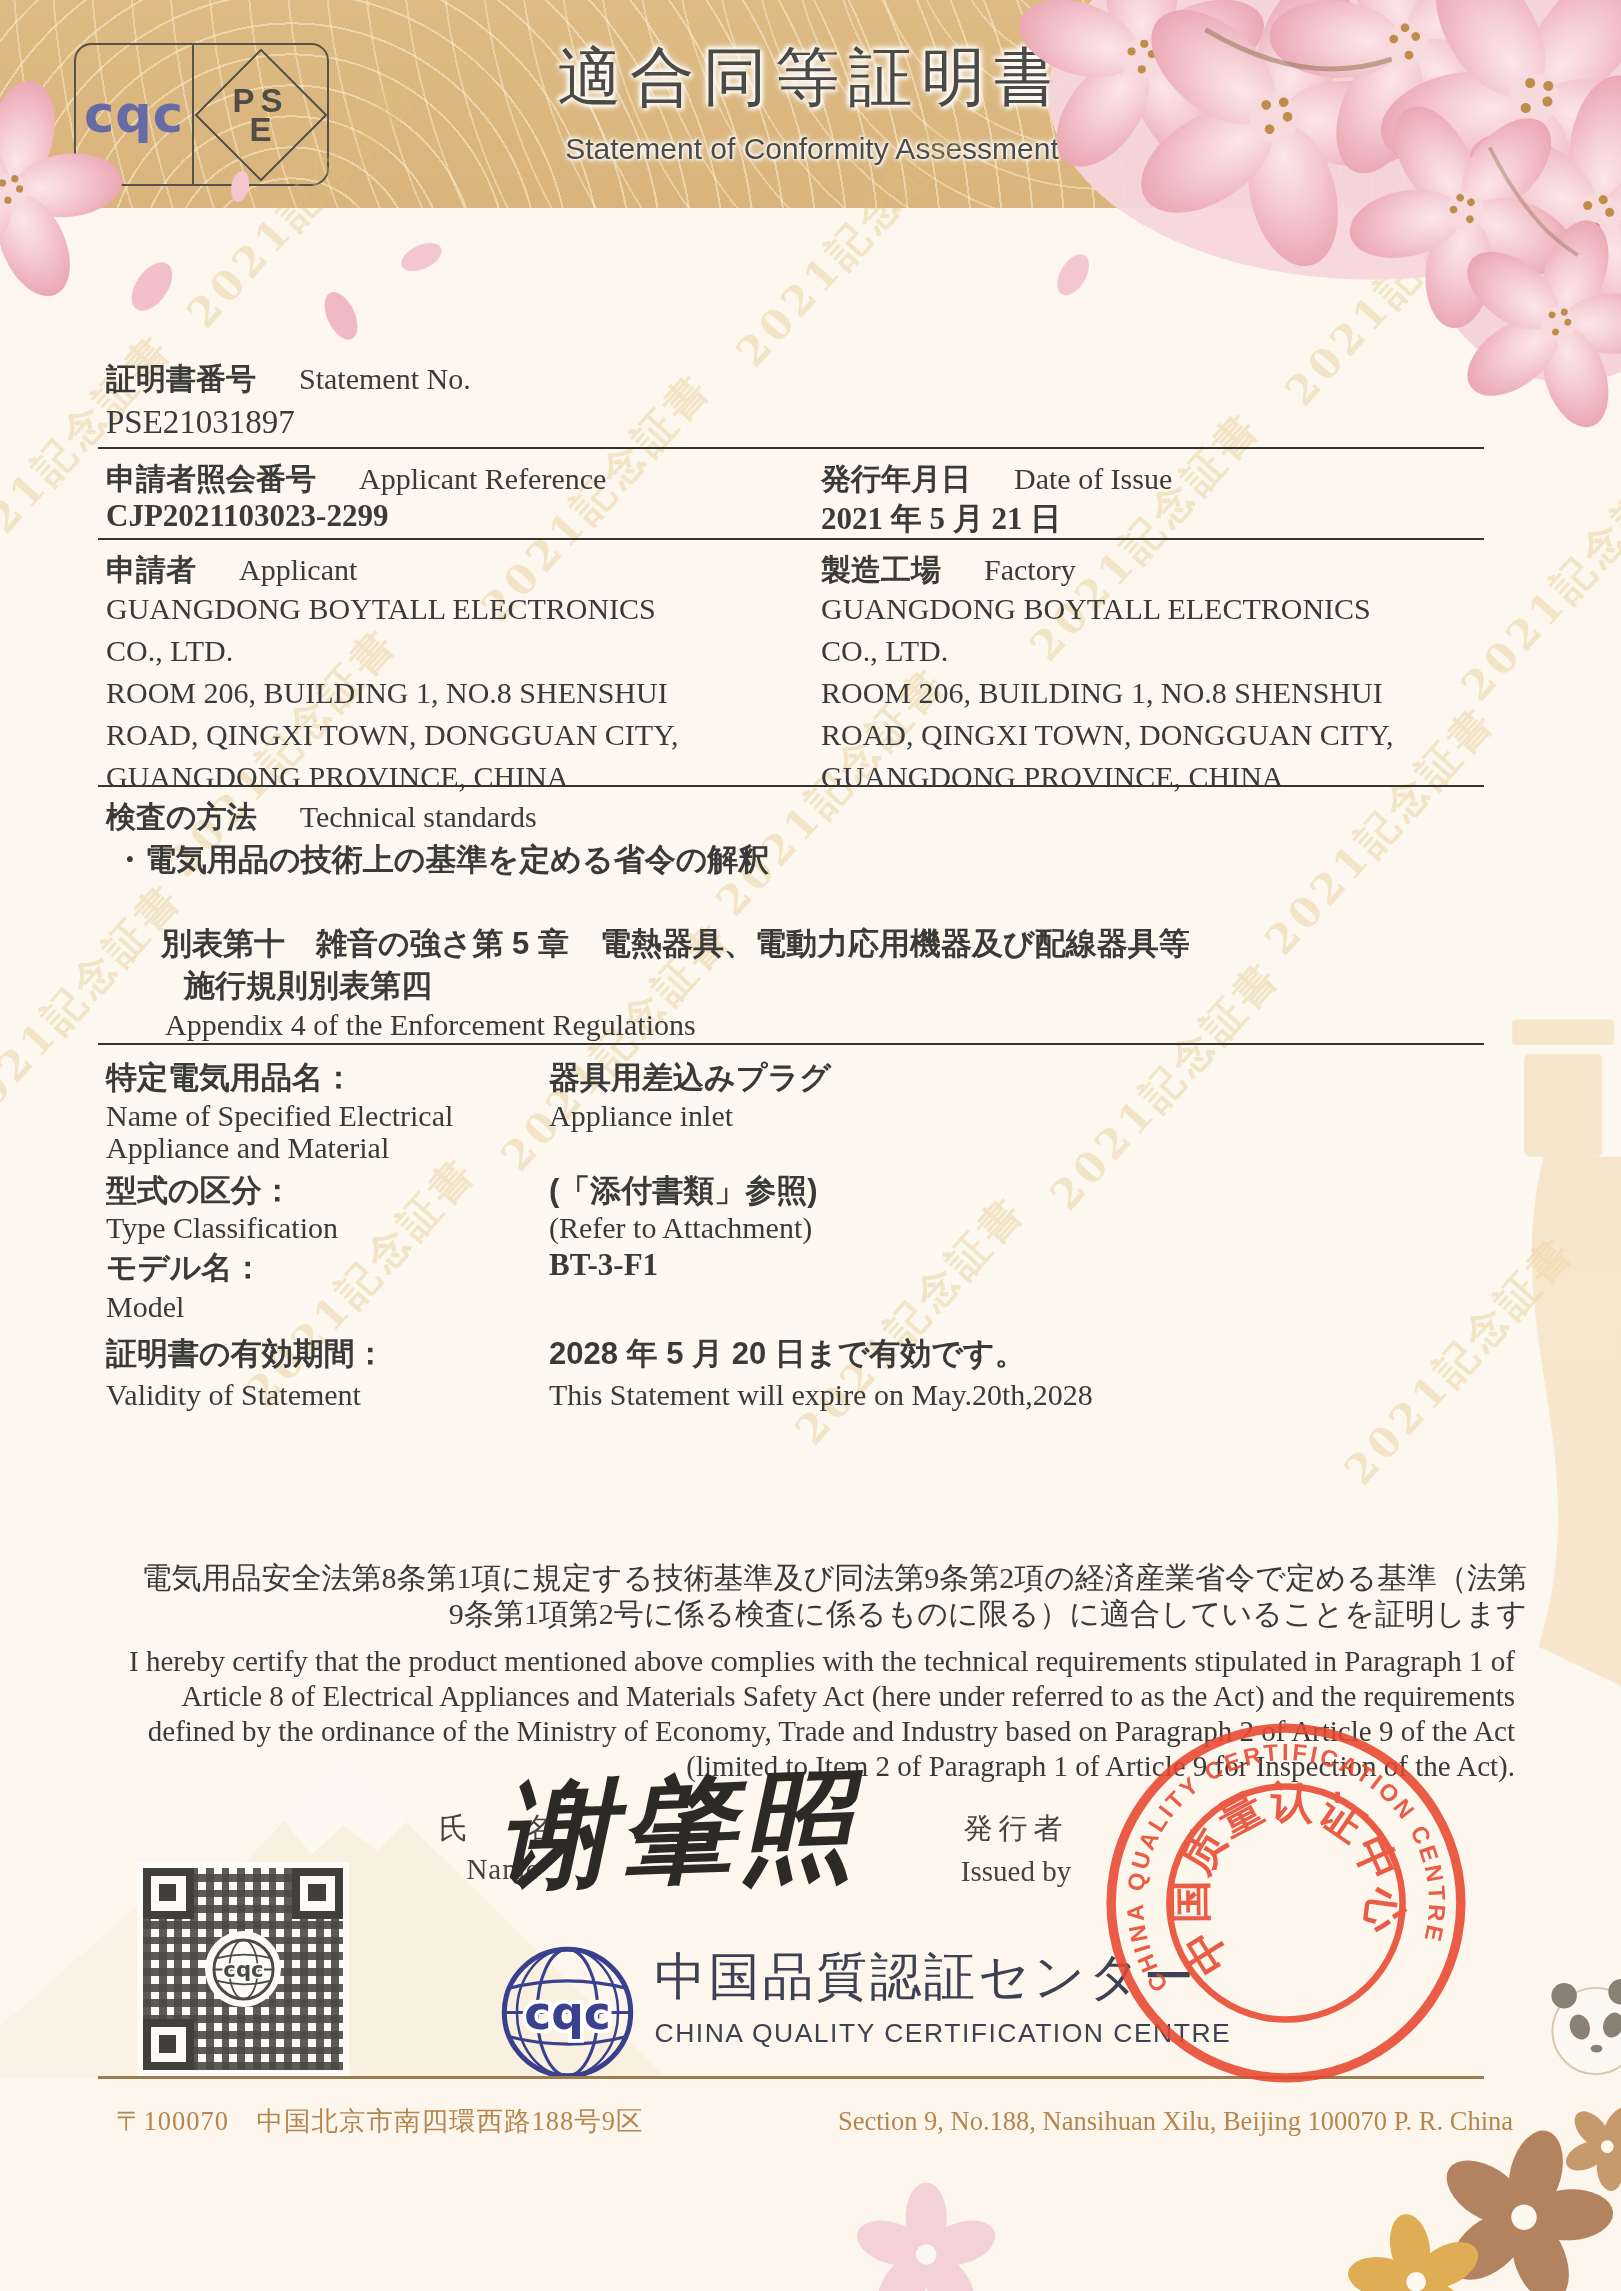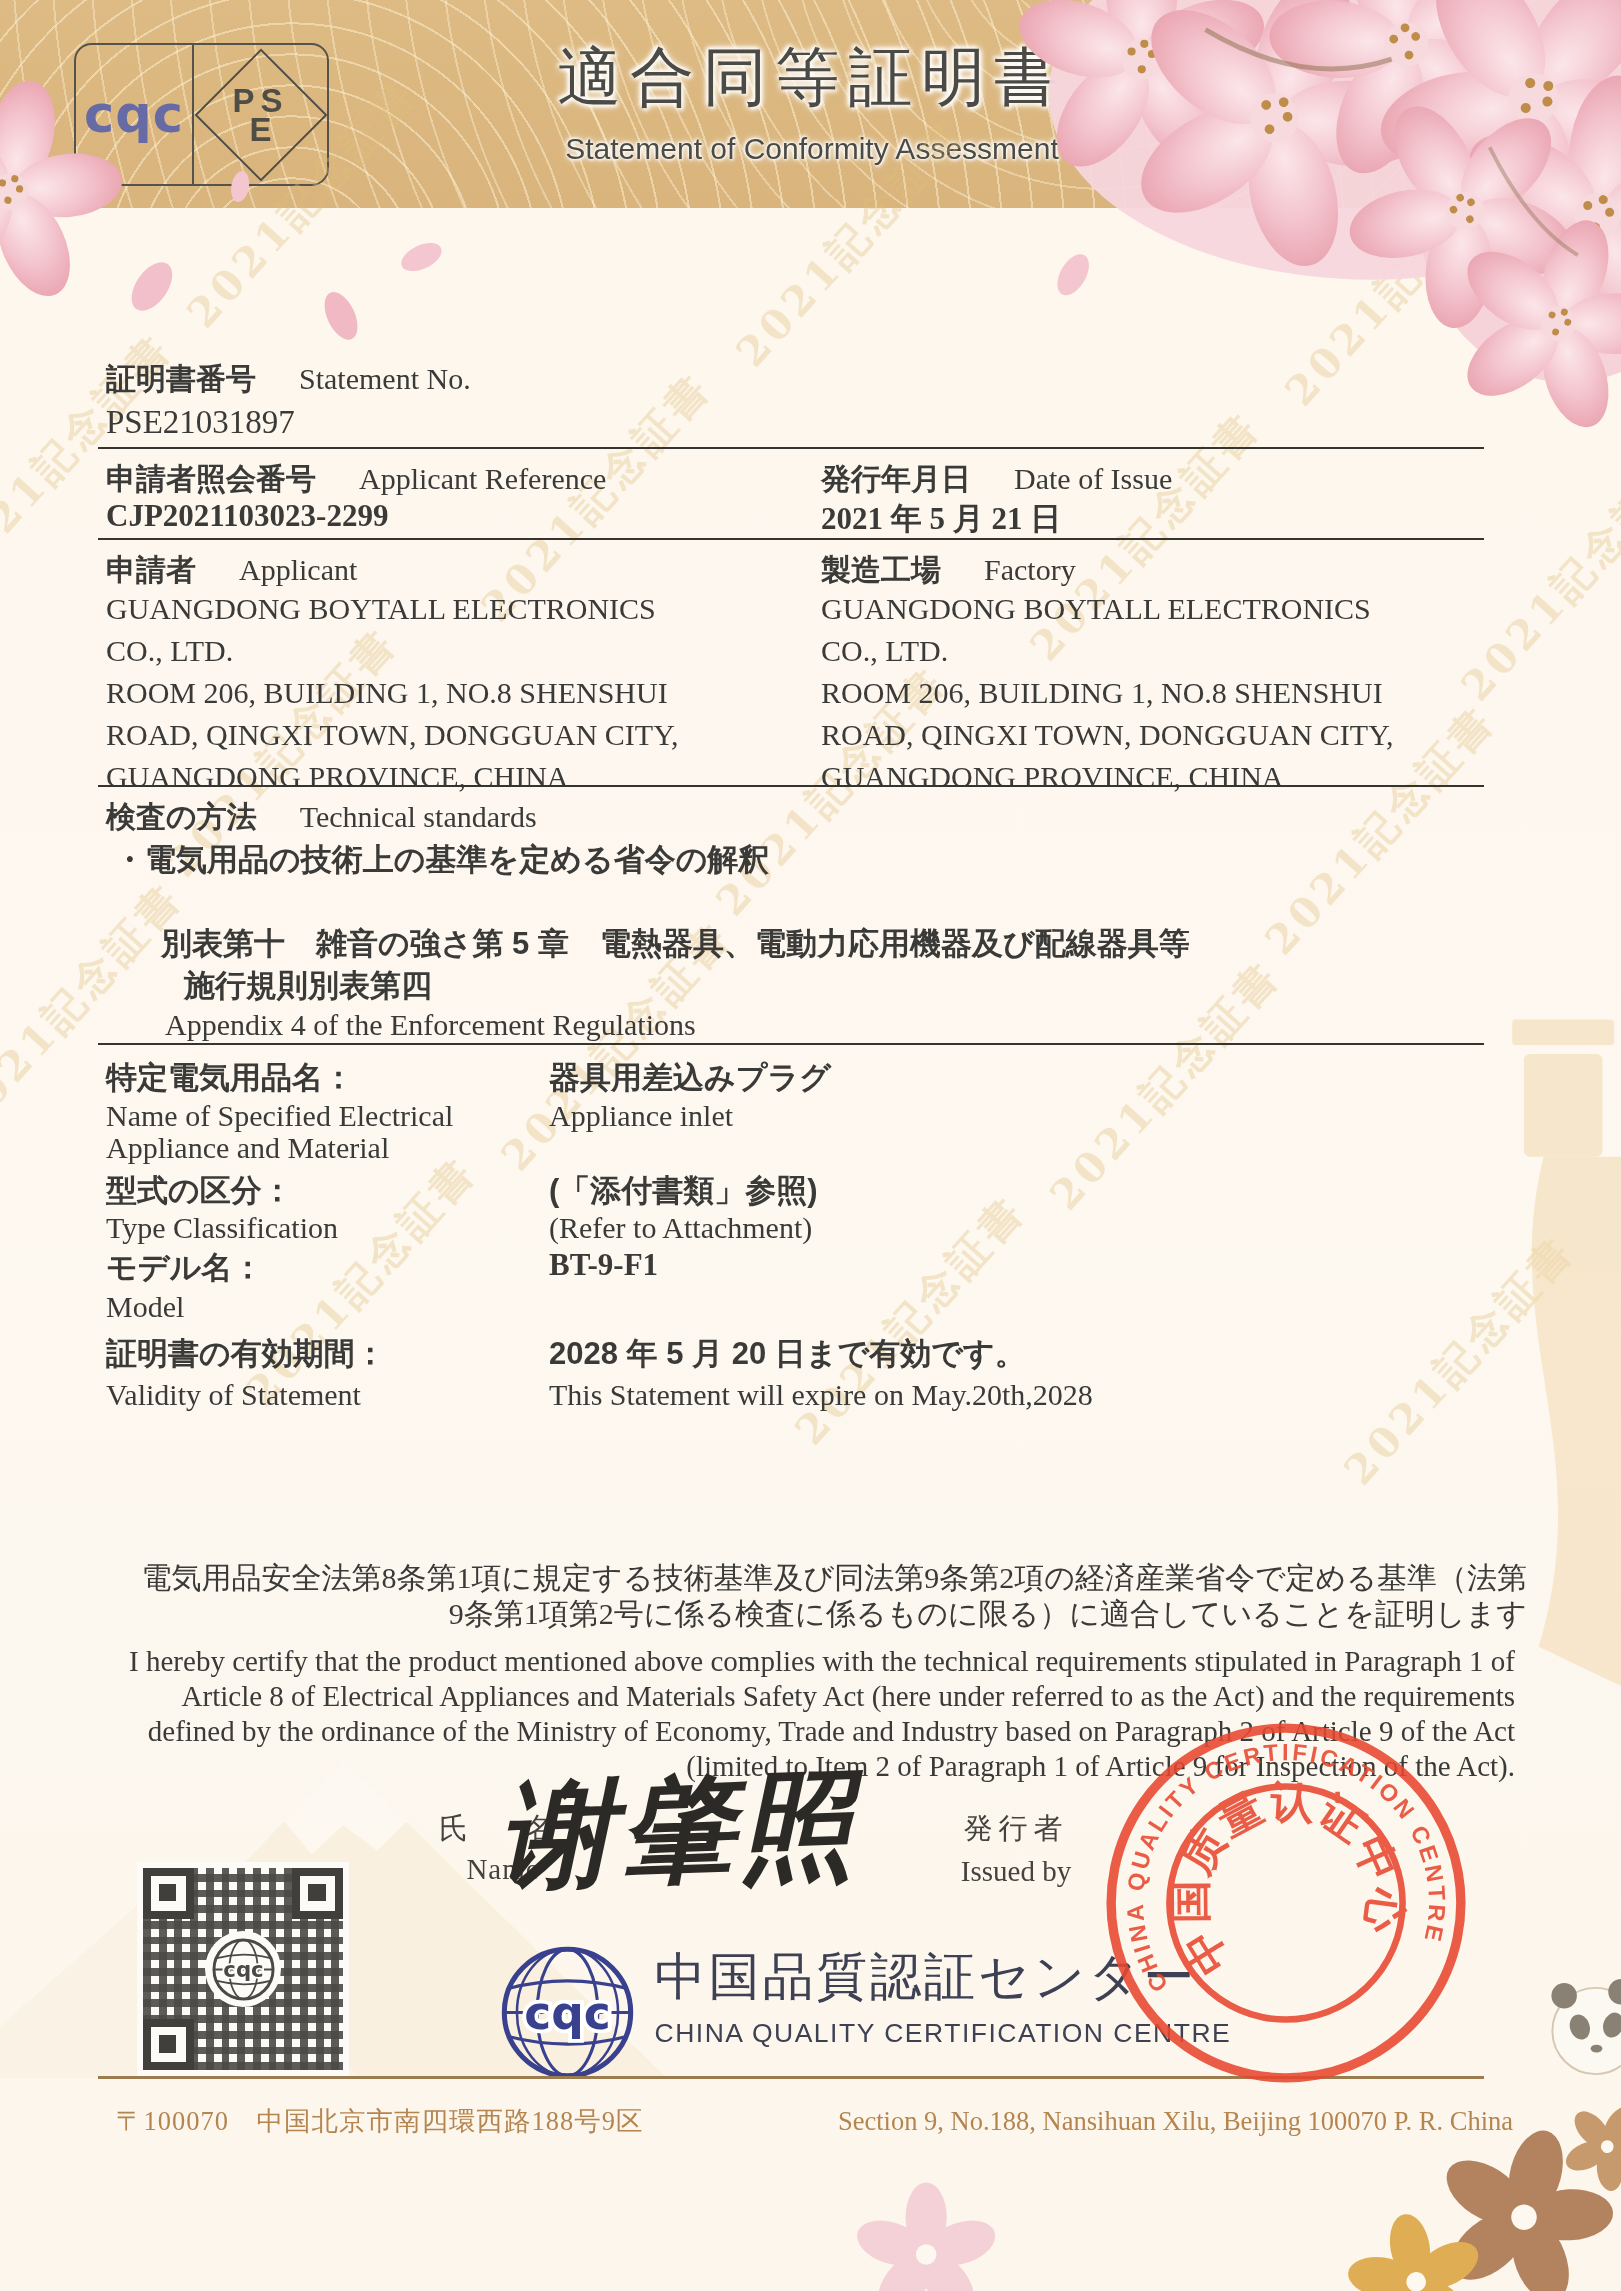--- a/index.html
+++ b/index.html
@@ -274,21 +274,21 @@
     <div class="abs en f31" style="left:106px;top:1099px">Name of Specified Electrical</div>
     <div class="abs en f31" style="left:549px;top:1099px">Appliance inlet</div>
     <div class="abs en f31" style="left:106px;top:1131px">Appliance and Material</div>
 
     <div class="abs jp f32 b" style="left:106px;top:1170px">型式の区分：</div>
     <div class="abs jp f32" style="left:549px;top:1170px">(「添付書類」参照)</div>
     <div class="abs en f31" style="left:106px;top:1211px">Type Classification</div>
     <div class="abs en f31" style="left:549px;top:1211px">(Refer to Attachment)</div>
 
     <div class="abs jp f32 b" style="left:106px;top:1247px">モデル名：</div>
-    <div class="abs en f32" style="left:549px;top:1247px">BT-9-F1</div>
+    <div class="abs en f32" style="left:549px;top:1247px">BT-3-F1</div>
     <div class="abs en f31" style="left:106px;top:1290px">Model</div>
 
     <div class="abs jp f32 b" style="left:106px;top:1333px">証明書の有効期間：</div>
     <div class="abs jp f32" style="left:549px;top:1333px">2028 年 5 月 20 日まで有効です。</div>
     <div class="abs en f31" style="left:106px;top:1378px">Validity of Statement</div>
     <div class="abs en f31" style="left:549px;top:1378px">This Statement will expire on May.20th,2028</div>
 
     <div class="decl">
       <p class="pjp">電気用品安全法第8条第1項に規定する技術基準及び同法第9条第2項の経済産業省令で定める基準（法第9条第1項第2号に係る検査に係るものに限る）に適合していることを証明します</p>
       <p class="pen">I hereby certify that the product mentioned above complies with the technical requirements stipulated in Paragraph 1 of Article 8 of Electrical Appliances and Materials Safety Act (here under referred to as the Act) and the requirements defined by the ordinance of the Ministry of Economy, Trade and Industry based on Paragraph 2 of Article 9 of the Act (limited to Item 2 of Paragraph 1 of Article 9 for Inspection of the Act).</p>

